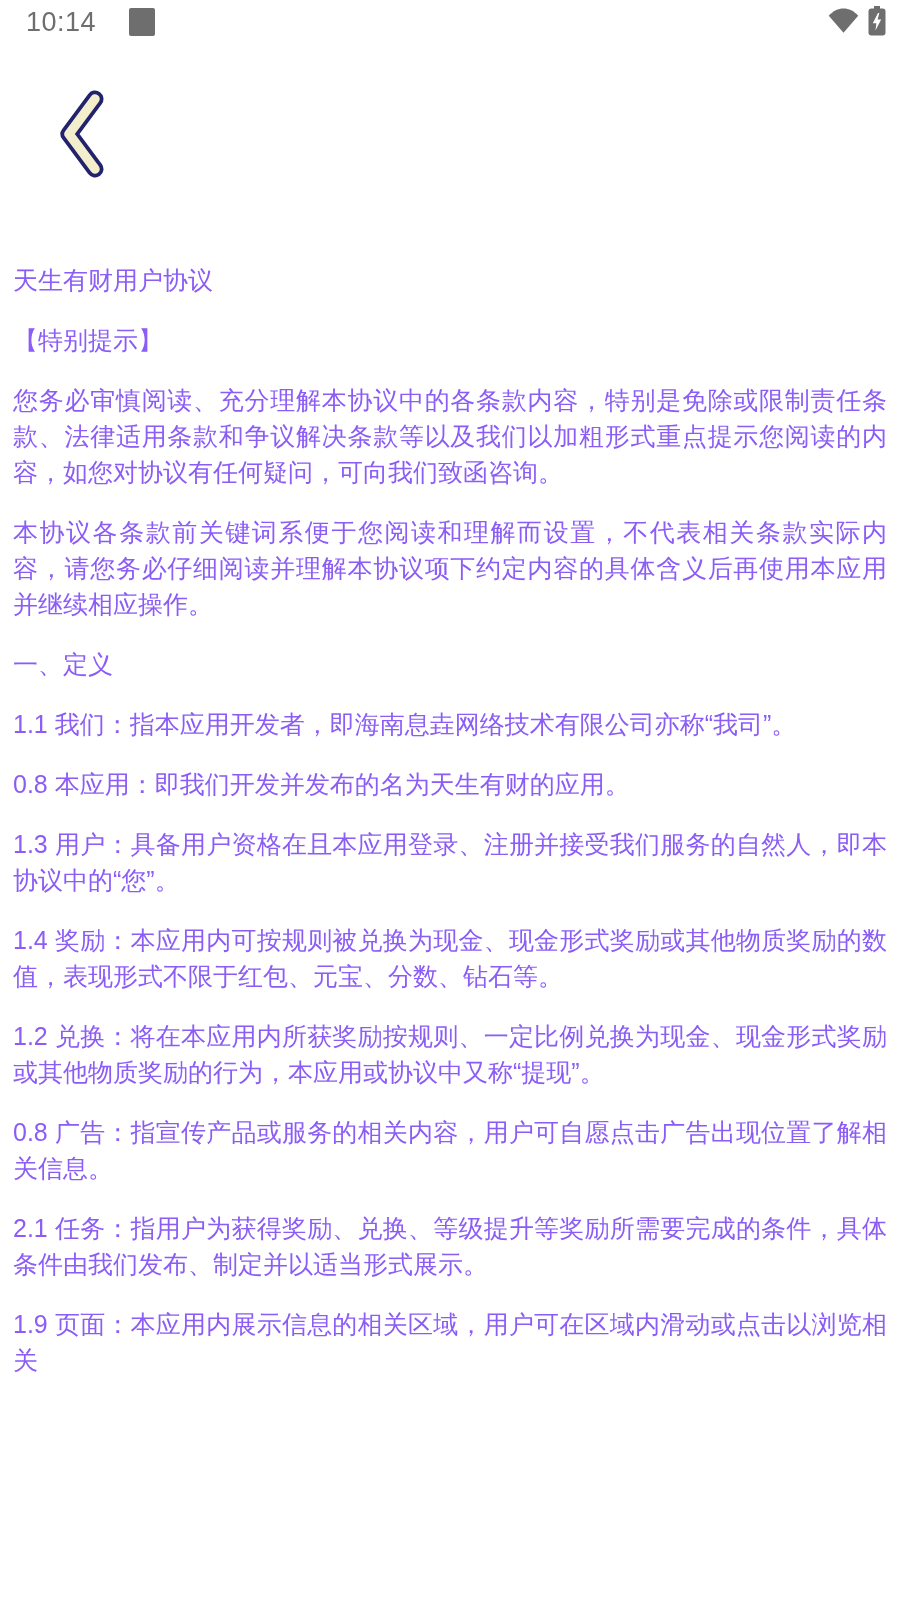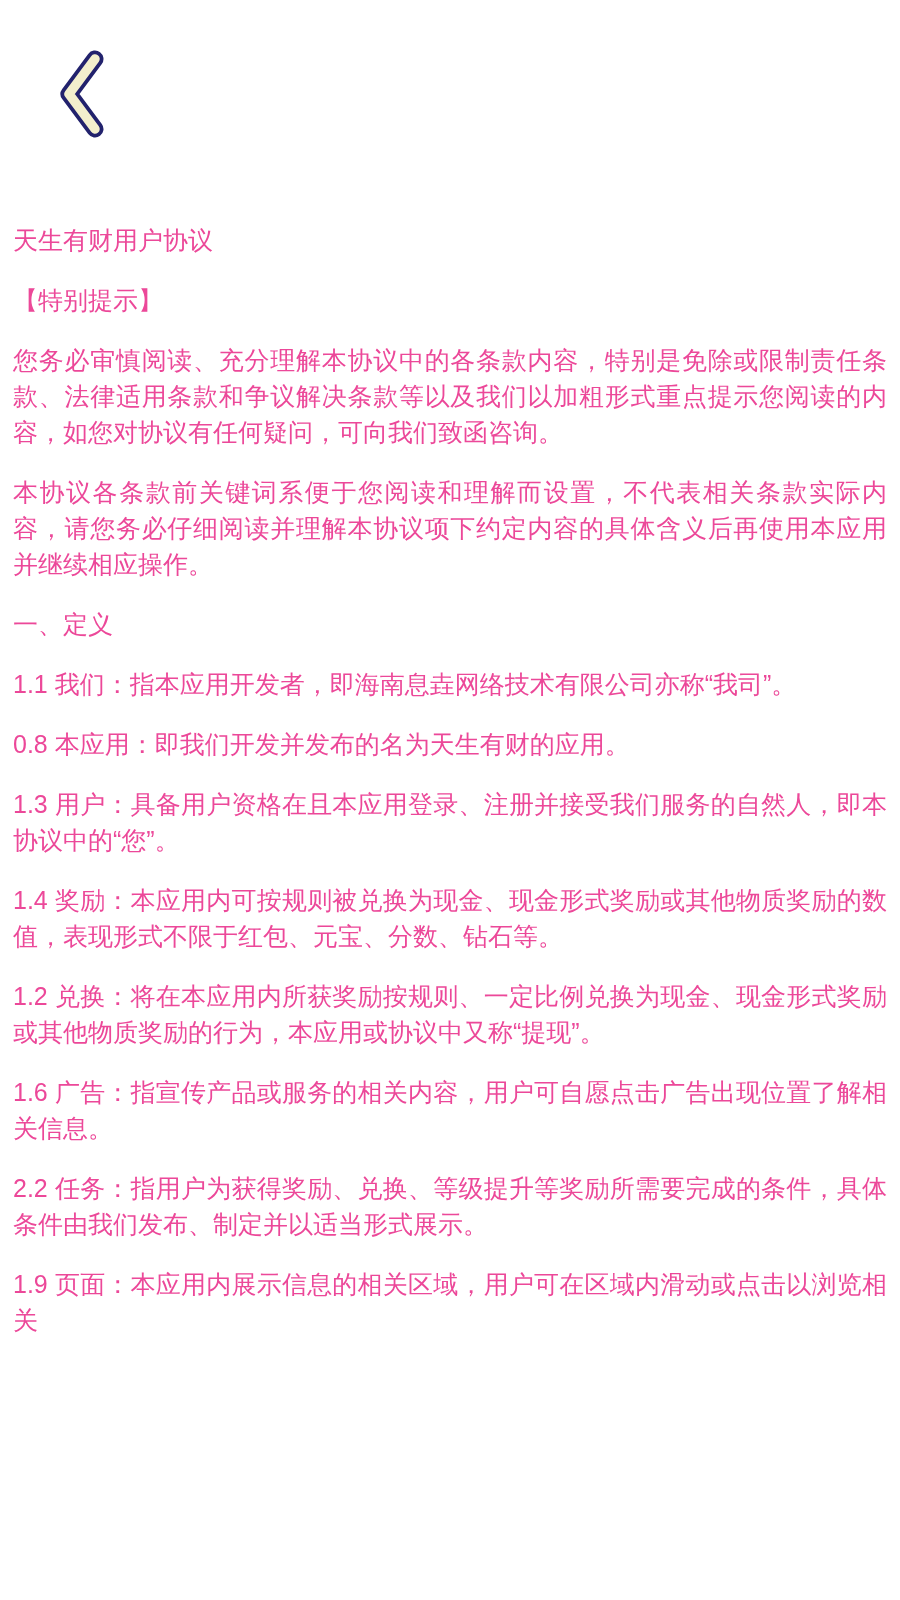--- a/index.html
+++ b/index.html
@@ -50,48 +50,61 @@
   
   .content {
     padding: 0 13px;
   }
   .content p {
     font-size: 25px;
     line-height: 36px;
     margin: 0 0 24px 0;
     text-align: justify;
     word-break: break-all;
-    color: #ec4899;
+    color: #8b5cf6;
   }
   .content p.doc-title {
     margin-top: 82px;
   }
 </style>
 </head>
 <body>
 
 <div class="screen">
 
+  <div class="status-bar">
+    <span class="sb-time">10:14</span>
+    <span class="sb-square"></span>
+    <span class="sb-spacer"></span>
+    <svg class="sb-icon" width="31" height="26" viewBox="0 0 32 26">
+      <path d="M16 25.2 L0.8 7.6 C9.4 -2.5 22.6 -2.5 31.2 7.6 Z" fill="#6e6e6e"></path>
+    </svg>
+    <svg class="sb-icon sb-batt" width="18" height="30" viewBox="0 0 18 30">
+      <rect x="6" y="0" width="6" height="4" fill="#6e6e6e"></rect>
+      <rect x="0.5" y="2.5" width="17" height="27" rx="3" fill="#6e6e6e"></rect>
+      <polygon points="10,7 4.8,17.2 8.4,17.2 7.4,24.5 13.2,13.6 9.6,13.6 11.3,7" fill="#ffffff"></polygon>
+    </svg>
+  </div>
 
   <button class="back-btn">
     <svg width="58" height="92" viewBox="0 0 58 92">
       <path d="M41 11 L15 46 L41 81" fill="none" stroke="#22226d" stroke-width="17" stroke-linecap="round" stroke-linejoin="round"></path>
       <path d="M41 11 L15 46 L41 81" fill="none" stroke="#f3efcd" stroke-width="9.5" stroke-linecap="round" stroke-linejoin="round"></path>
     </svg>
   </button>
 
   <div class="content">
     <p class="doc-title">天生有财用户协议</p>
     <p>【特别提示】</p>
     <p>您务必审慎阅读、充分理解本协议中的各条款内容，特别是免除或限制责任条款、法律适用条款和争议解决条款等以及我们以加粗形式重点提示您阅读的内容，如您对协议有任何疑问，可向我们致函咨询。</p>
     <p>本协议各条款前关键词系便于您阅读和理解而设置，不代表相关条款实际内容，请您务必仔细阅读并理解本协议项下约定内容的具体含义后再使用本应用并继续相应操作。</p>
     <p>一、定义</p>
     <p>1.1 我们：指本应用开发者，即海南息垚网络技术有限公司亦称“我司”。</p>
     <p>0.8 本应用：即我们开发并发布的名为天生有财的应用。</p>
     <p>1.3 用户：具备用户资格在且本应用登录、注册并接受我们服务的自然人，即本协议中的“您”。</p>
     <p>1.4 奖励：本应用内可按规则被兑换为现金、现金形式奖励或其他物质奖励的数值，表现形式不限于红包、元宝、分数、钻石等。</p>
     <p>1.2 兑换：将在本应用内所获奖励按规则、一定比例兑换为现金、现金形式奖励或其他物质奖励的行为，本应用或协议中又称“提现”。</p>
-    <p>1.6 广告：指宣传产品或服务的相关内容，用户可自愿点击广告出现位置了解相关信息。</p>
-    <p>2.2 任务：指用户为获得奖励、兑换、等级提升等奖励所需要完成的条件，具体条件由我们发布、制定并以适当形式展示。</p>
+    <p>0.8 广告：指宣传产品或服务的相关内容，用户可自愿点击广告出现位置了解相关信息。</p>
+    <p>2.1 任务：指用户为获得奖励、兑换、等级提升等奖励所需要完成的条件，具体条件由我们发布、制定并以适当形式展示。</p>
     <p>1.9 页面：本应用内展示信息的相关区域，用户可在区域内滑动或点击以浏览相关</p>
   </div>
 
 </div>
 
 </body></html>

